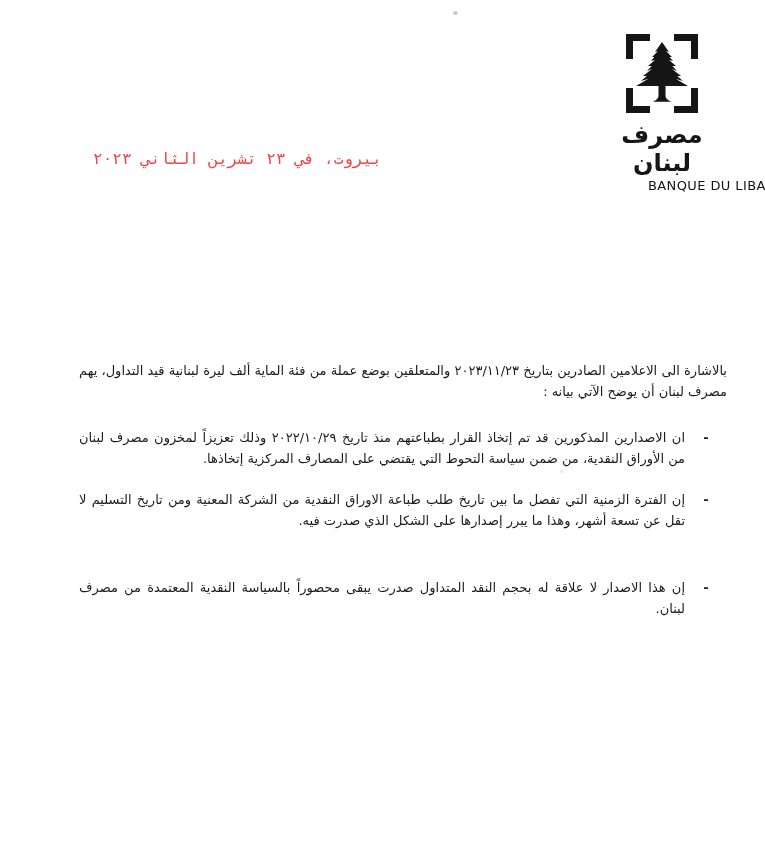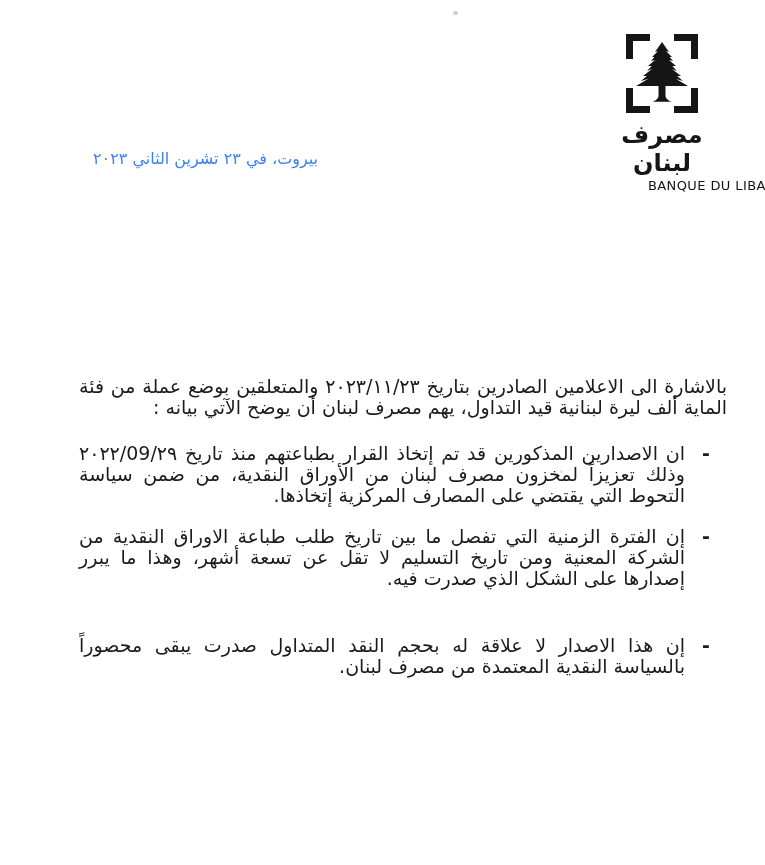--- a/index.html
+++ b/index.html
@@ -24,29 +24,28 @@
     letter-spacing:0px;color:#161616;
   }
   .logo-latin{
     font-size:13px;line-height:15px;letter-spacing:0.4px;
     color:#141414;margin-top:1px;white-space:nowrap;margin-left:48px;
   }
   
   .date-line{
     position:absolute;top:149px;left:93px;
     direction:rtl;white-space:nowrap;
-    font-size:16px;color:#3b82f6;
+    font-size:16px;color:#ef4444;font-family:Liberation Mono, monospace;
   }
   
   .body-content{
     position:absolute;top:360px;left:79px;right:38px;
     direction:rtl;
-    font-size:19px;line-height:21px;color:#1b1b1b;
+    font-size:13px;line-height:21px;color:#1b1b1b;
     text-align:justify;
-    margin-top:16px;
   }
   .intro{margin:0 0 25px 0;}
   .bullet{display:flex;margin:0;}
   .bullet + .bullet{margin-top:0;}
   .bullet.b1{margin-bottom:20px;}
   .bullet.b2{margin-bottom:46px;}
   .bullet-marker{
     flex:0 0 42px;width:42px;text-align:center;
     font-weight:bold;
   }
@@ -87,21 +86,21 @@
     <div class="logo-latin">BANQUE DU LIBAN</div>
   </div>
 
   <div class="date-line">بيروت، في ٢٣ تشرين الثاني ٢٠٢٣</div>
 
   <div class="body-content">
     <p class="intro">بالاشارة الى الاعلامين الصادرين بتاريخ ٢٠٢٣/١١/٢٣ والمتعلقين بوضع عملة من فئة الماية ألف ليرة لبنانية قيد التداول، يهم مصرف لبنان أن يوضح الآتي بيانه :</p>
 
     <div class="bullet b1">
       <span class="bullet-marker">-</span>
-      <span class="bullet-text">ان الاصدارين المذكورين قد تم إتخاذ القرار بطباعتهم منذ تاريخ ٢٠٢٢/09/٢٩ وذلك تعزيزاً لمخزون مصرف لبنان من الأوراق النقدية، من ضمن سياسة التحوط التي يقتضي على المصارف المركزية إتخاذها.</span>
+      <span class="bullet-text">ان الاصدارين المذكورين قد تم إتخاذ القرار بطباعتهم منذ تاريخ ٢٠٢٢/١٠/٢٩ وذلك تعزيزاً لمخزون مصرف لبنان من الأوراق النقدية، من ضمن سياسة التحوط التي يقتضي على المصارف المركزية إتخاذها.</span>
     </div>
 
     <div class="bullet b2">
       <span class="bullet-marker">-</span>
       <span class="bullet-text">إن الفترة الزمنية التي تفصل ما بين تاريخ طلب طباعة الاوراق النقدية من الشركة المعنية ومن تاريخ التسليم لا تقل عن تسعة أشهر، وهذا ما يبرر إصدارها على الشكل الذي صدرت فيه.</span>
     </div>
 
     <div class="bullet b3">
       <span class="bullet-marker">-</span>
       <span class="bullet-text">إن هذا الاصدار لا علاقة له بحجم النقد المتداول صدرت يبقى محصوراً بالسياسة النقدية المعتمدة من مصرف لبنان.</span>

